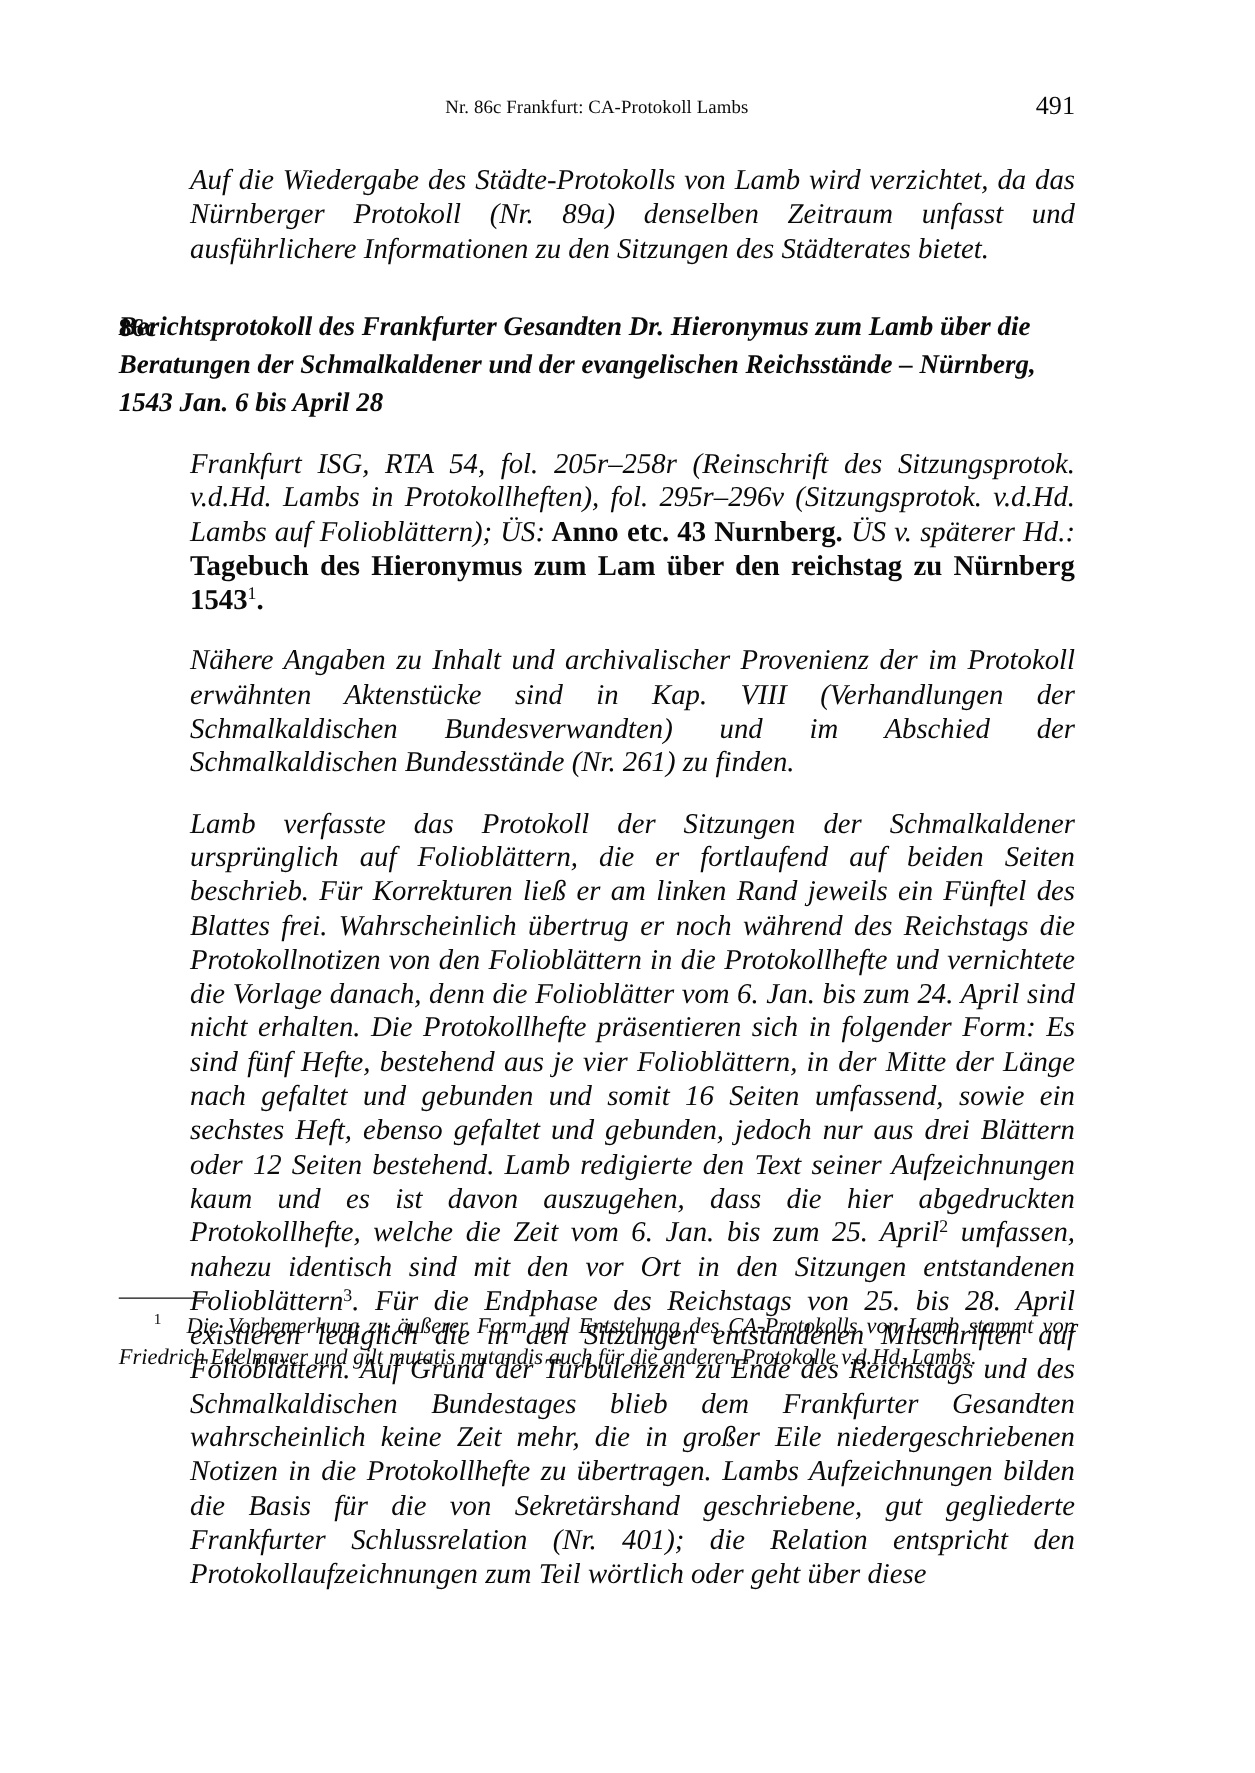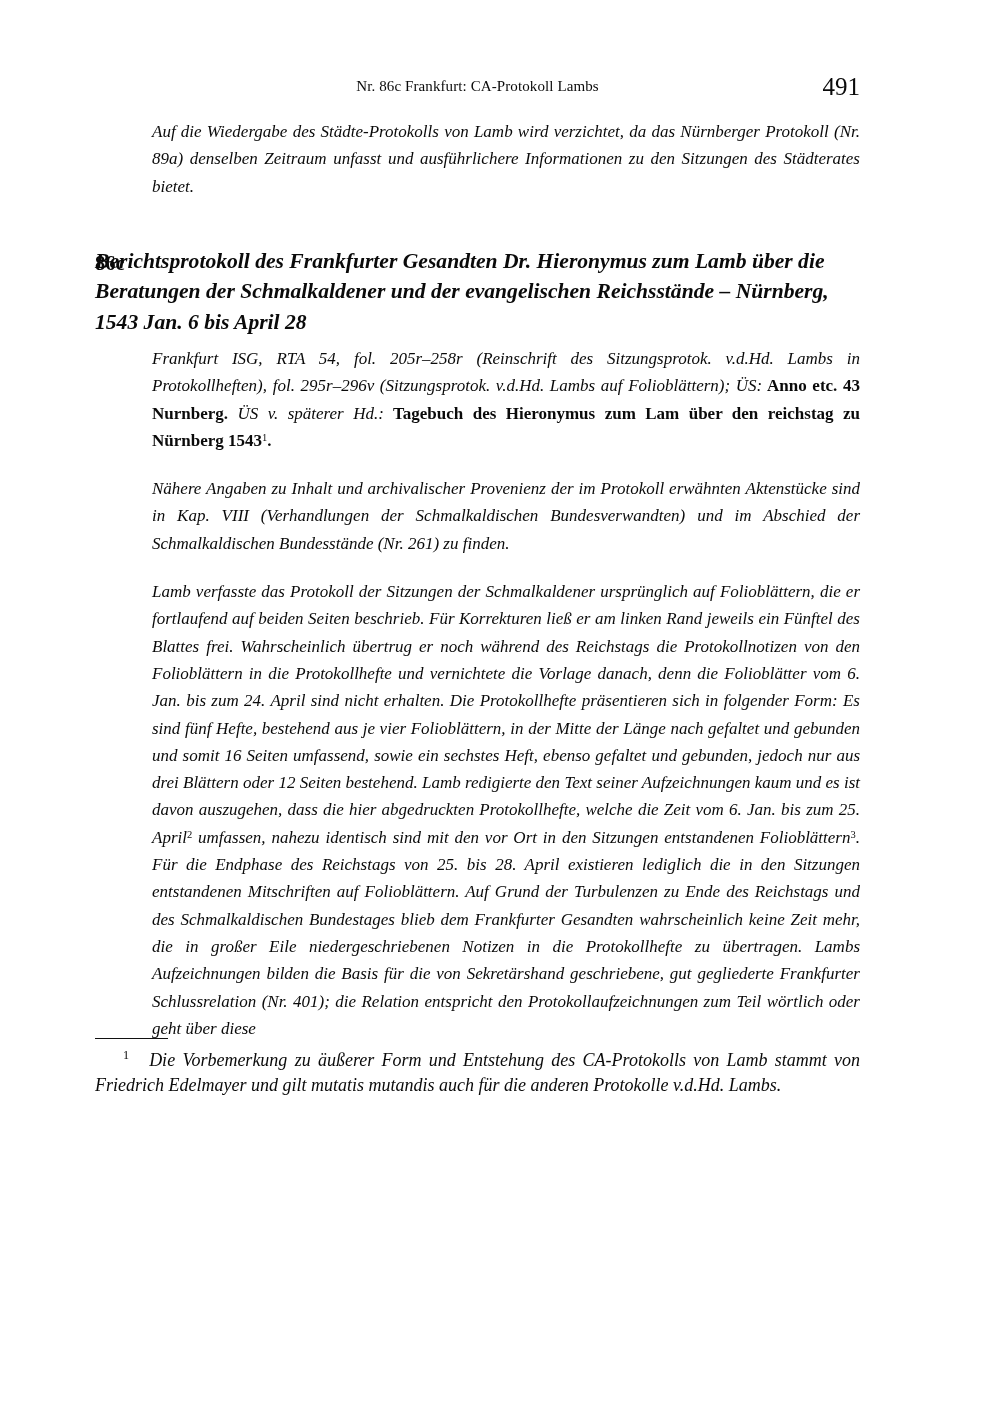--- a/index.html
+++ b/index.html
@@ -36,37 +36,37 @@
     flex: 1 1 auto;
     text-align: center;
     font-size: 15px;
     letter-spacing: 0.1px;
     white-space: nowrap;
   }
   .running-head-folio {
     position: absolute;
     right: 0;
     top: -4px;
-    font-size: 25px;
+    font-size: 21px;
     line-height: 1;
     margin-left: 36px;
   }
 
   
   .textblock {
     position: absolute;
     left: 152px;
     top: 118px;
     width: 708px;
   }
 
   p.para {
-    margin: 0 0 0 0;
+    margin: 12px 0 0 0;
     font-style: italic;
-    font-size: 17px;
+    font-size: 23px;
     line-height: 27.3px;
     text-align: justify;
     text-justify: inter-word;
     hyphens: manual;
   }
   p.para .rom {
     font-style: normal;
     font-weight: bold;
   }
   p.para sup {

